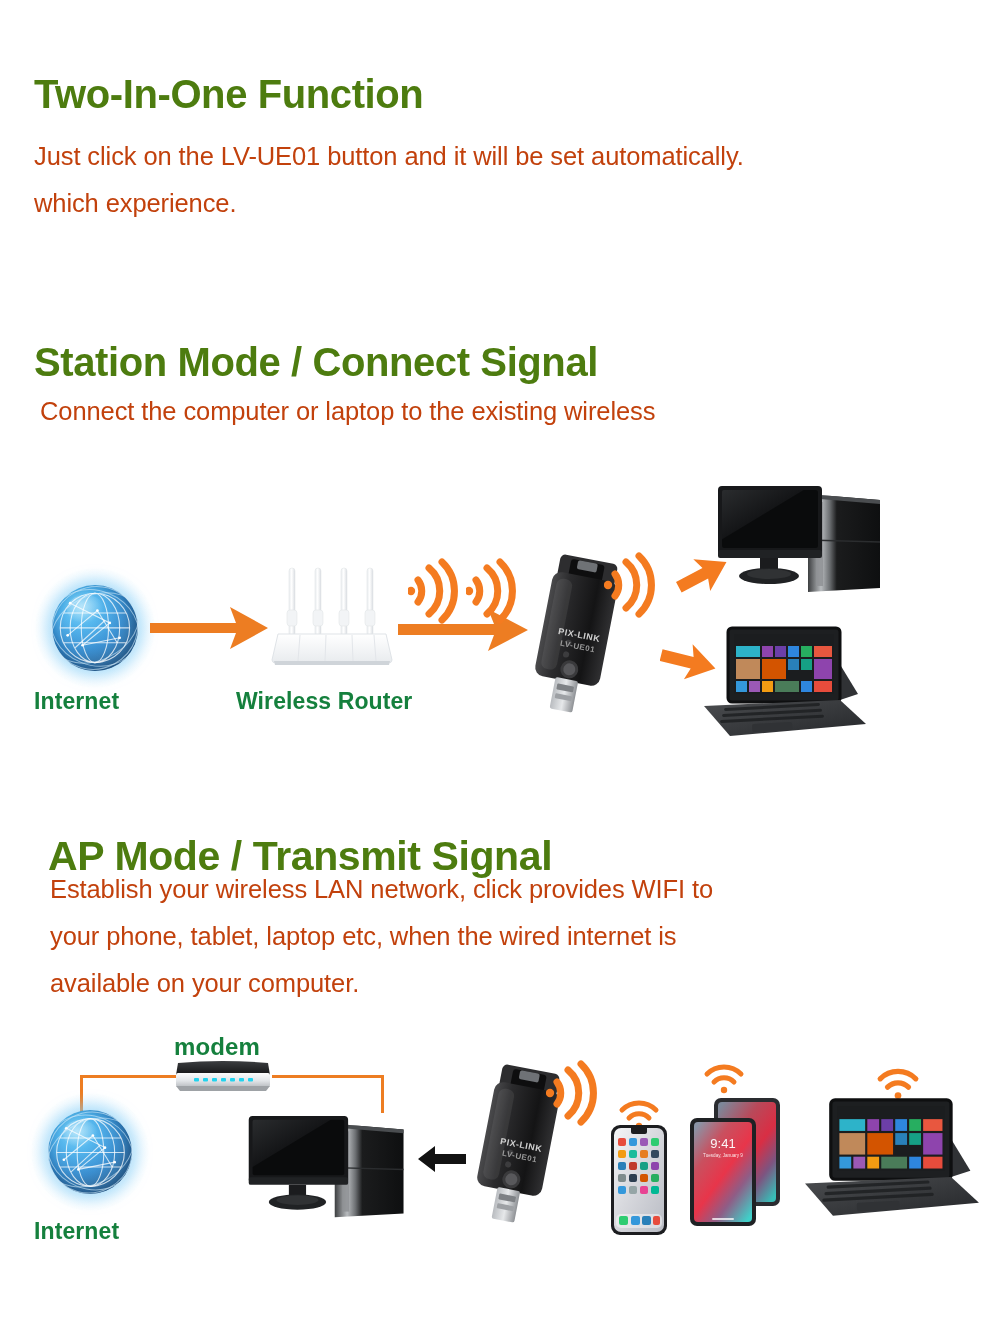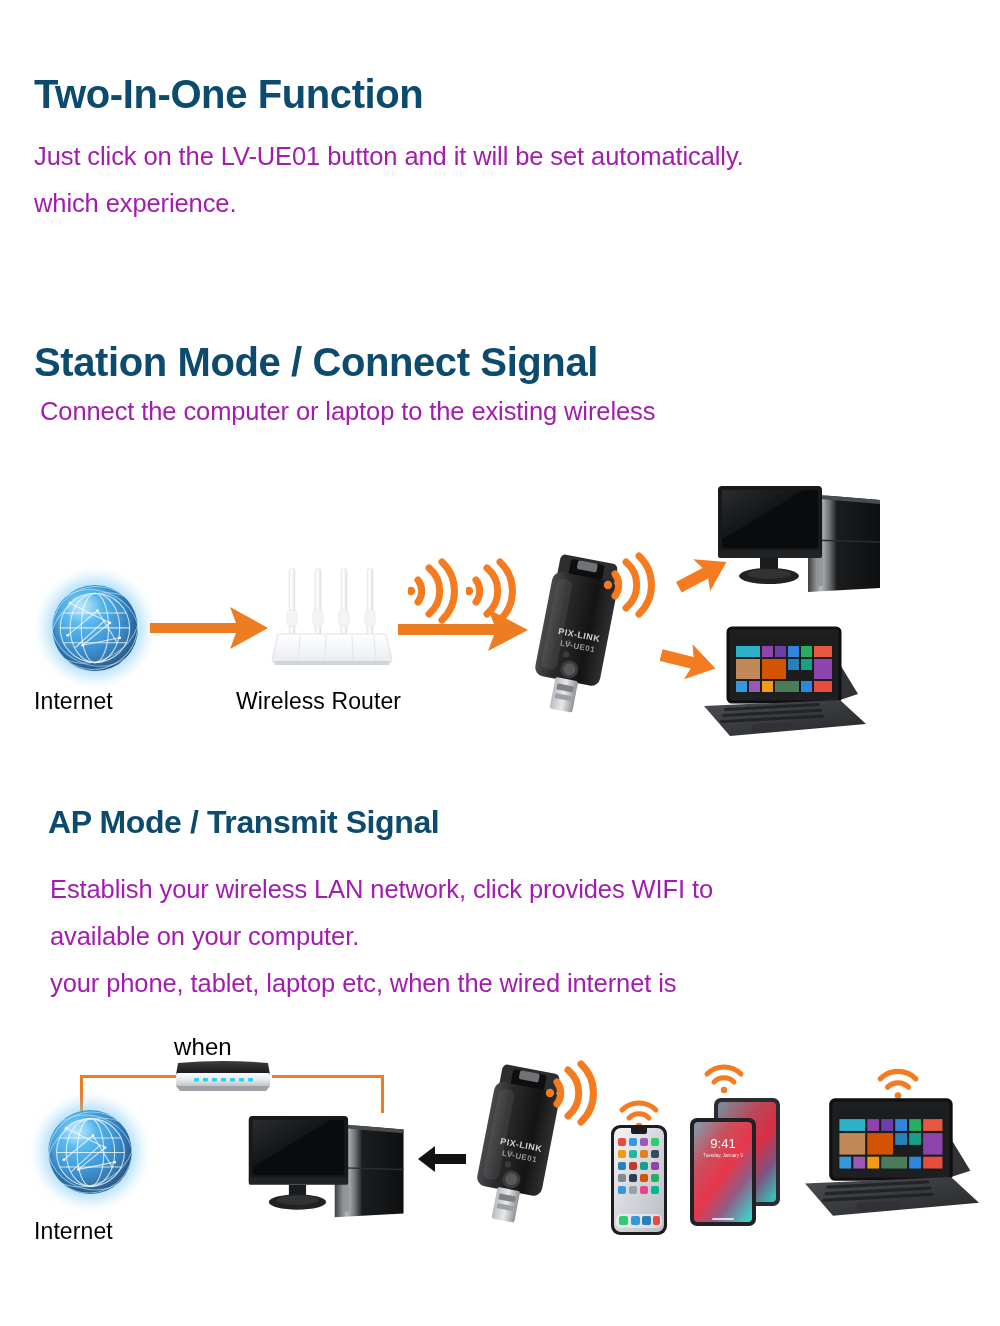--- a/index.html
+++ b/index.html
@@ -14,42 +14,42 @@
     position: relative;
     overflow: hidden;
     font-family: "Liberation Sans", "DejaVu Sans", sans-serif;
     color: #3a3a3a;
     -webkit-font-smoothing: antialiased;
   }
 
   
   .section-heading {
     position: absolute;
-    color: #0c4a6e;
+    color: #4d7c0f;
     font-weight: 700;
     font-size: 38px;
     letter-spacing: -0.4px;
     white-space: nowrap;
     line-height: 1;
   }
   .body-copy {
     position: absolute;
-    color: #a21caf;
+    color: #c2410c;
     font-size: 25.5px;
     line-height: 47px;
     font-weight: 400;
     letter-spacing: -0.1px;
   }
   .body-copy span { display: block; white-space: nowrap; }
 
   .diagram-label {
     position: absolute;
-    color: #000000;
+    color: #15803d;
     font-size: 23px;
-    font-weight: 400;
+    font-weight: 700;
     white-space: nowrap;
     letter-spacing: 0.1px;
   }
 
   
   .globe {
     position: absolute;
     border-radius: 50%;
     background:
       radial-gradient(circle at 34% 26%, #7fd4f5 0%, #3aa9e8 22%, #1574c4 52%, #0d4d90 78%, #0a3a6e 100%);
@@ -342,29 +342,29 @@
 
   <path d="M14 86 L150 80 L176 104 L40 116 Z" fill="url(#kbd)"></path>
   <g fill="#1e2022" opacity=".85">
     <rect x="34" y="88" width="96" height="3" rx="1.5" transform="rotate(-3 34 88)"></rect>
     <rect x="32" y="94" width="100" height="3" rx="1.5" transform="rotate(-3 32 94)"></rect>
     <rect x="30" y="100" width="104" height="3" rx="1.5" transform="rotate(-3 30 100)"></rect>
   </g>
   <rect x="62" y="104" width="40" height="8" rx="2" fill="#303235" transform="rotate(-3 62 104)"></rect>
 </svg>
 
-<div class="section-heading" style="left:48px; top:806px; font-size:32px;text-align:right;">AP Mode / Transmit Signal</div>
+<div class="section-heading" style="left:48px; top:836px; font-size:41px;text-align:right;">AP Mode / Transmit Signal</div>
 
 <div class="body-copy" style="left:50px; top:866px; width:950px;">
   <span>Establish your wireless LAN network, click provides WIFI to</span>
+  <span>your phone, tablet, laptop etc, when the wired internet is</span>
   <span>available on your computer.</span>
-  <span>your phone, tablet, laptop etc, when the wired internet is</span>
-</div>
-
-<div class="diagram-label" style="left:174px; top:1033px; font-size:24px;">when</div>
+</div>
+
+<div class="diagram-label" style="left:174px; top:1033px; font-size:24px;">modem</div>
 
 <div class="orange-line" style="left:80px; top:1075px; width:3px; height:42px;"></div>
 <div class="orange-line" style="left:80px; top:1075px; width:96px; height:3px;"></div>
 <div class="orange-line" style="left:272px; top:1075px; width:112px; height:3px;"></div>
 <div class="orange-line" style="left:381px; top:1075px; width:3px; height:38px;"></div>
 
 <svg class="modem" style="left:172px; top:1059px;" width="102" height="36" viewBox="0 0 102 36">
   <defs>
     <linearGradient id="mdt" x1="0" y1="0" x2="0" y2="1">
       <stop offset="0%" stop-color="#3c3e41"></stop>

